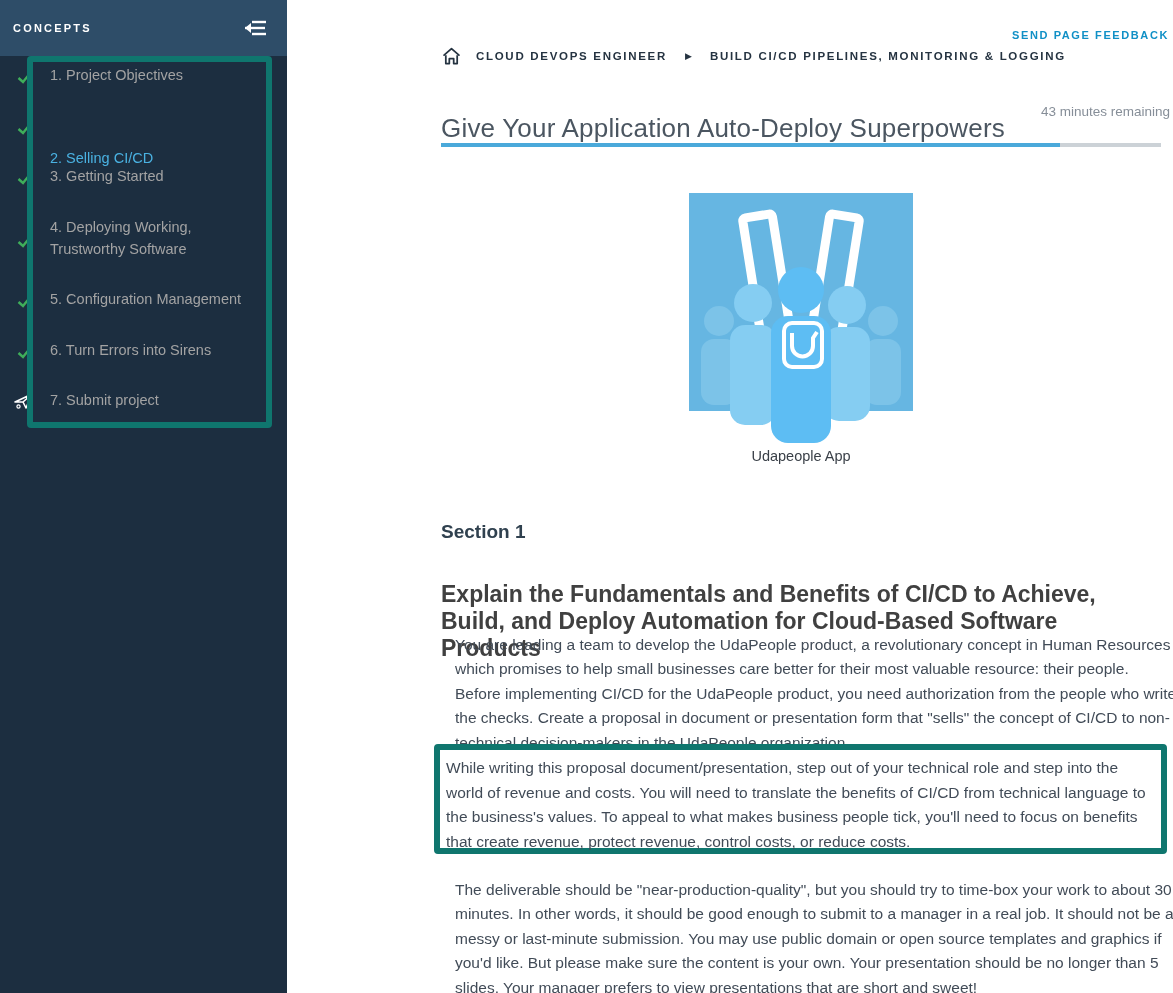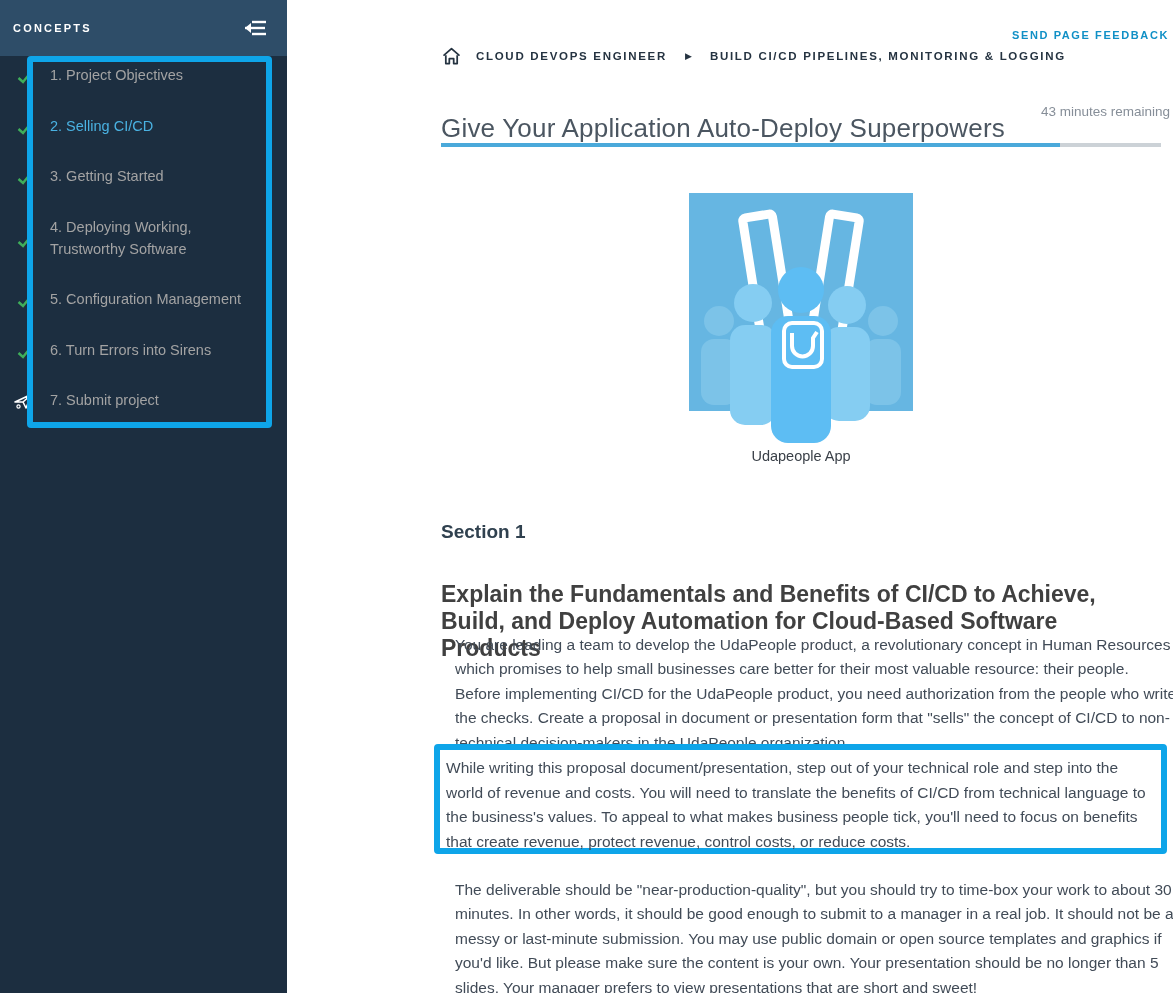--- a/index.html
+++ b/index.html
@@ -10,24 +10,24 @@
   .sidebar{position:absolute;left:0;top:0;width:287px;height:993px;background:#1c2e40;}
   .sidebar-header{position:absolute;left:0;top:0;width:287px;height:56px;background:#2e4d68;
        display:flex;align-items:center;justify-content:space-between;padding:0 20px 0 13px;box-sizing:border-box;}
   .sidebar-header .label{color:#ffffff;font-size:11px;font-weight:bold;letter-spacing:2.2px;}
   .collapse-btn{cursor:pointer;display:flex;align-items:center;}
 
   .concept-row{position:absolute;left:0;width:287px;}
   .concept-check{position:absolute;left:17px;width:16px;height:16px;}
   .concept-label{position:absolute;left:50px;width:216px;font-size:14.5px;line-height:22px;
        color:#a3a3a3;cursor:pointer;}
-  .concept-label.active{color:#4ab2e2;}
+  .concept-label.active{color:#4ab2e2;margin-top:32px;}
   .submit-icon{position:absolute;left:13px;width:22px;height:22px;}
 
-  .annotation{position:absolute;border:6px solid #0ea5e9;border-radius:4px;box-sizing:content-box;}
+  .annotation{position:absolute;border:6px solid #0f766e;border-radius:4px;box-sizing:content-box;}
   .sidebar-annotation{left:27px;top:56px;width:233px;height:360px;background:transparent;}
 
   
   .feedback-link{position:absolute;top:29px;right:13px;font-size:11px;font-weight:bold;
        letter-spacing:1.6px;color:#1090c6;cursor:pointer;}
   .breadcrumb{position:absolute;left:441px;top:45px;display:flex;align-items:center;height:22px;}
   .home-icon{margin-right:14px;display:flex;align-items:center;cursor:pointer;}
   .crumb{font-size:11.5px;font-weight:bold;letter-spacing:1.7px;color:#253341;cursor:pointer;}
   .crumb-sep{font-size:9px;color:#253341;margin:0 18px;}
   .page-title{position:absolute;left:441px;top:96px;width:600px;font-size:26px;font-weight:300;

